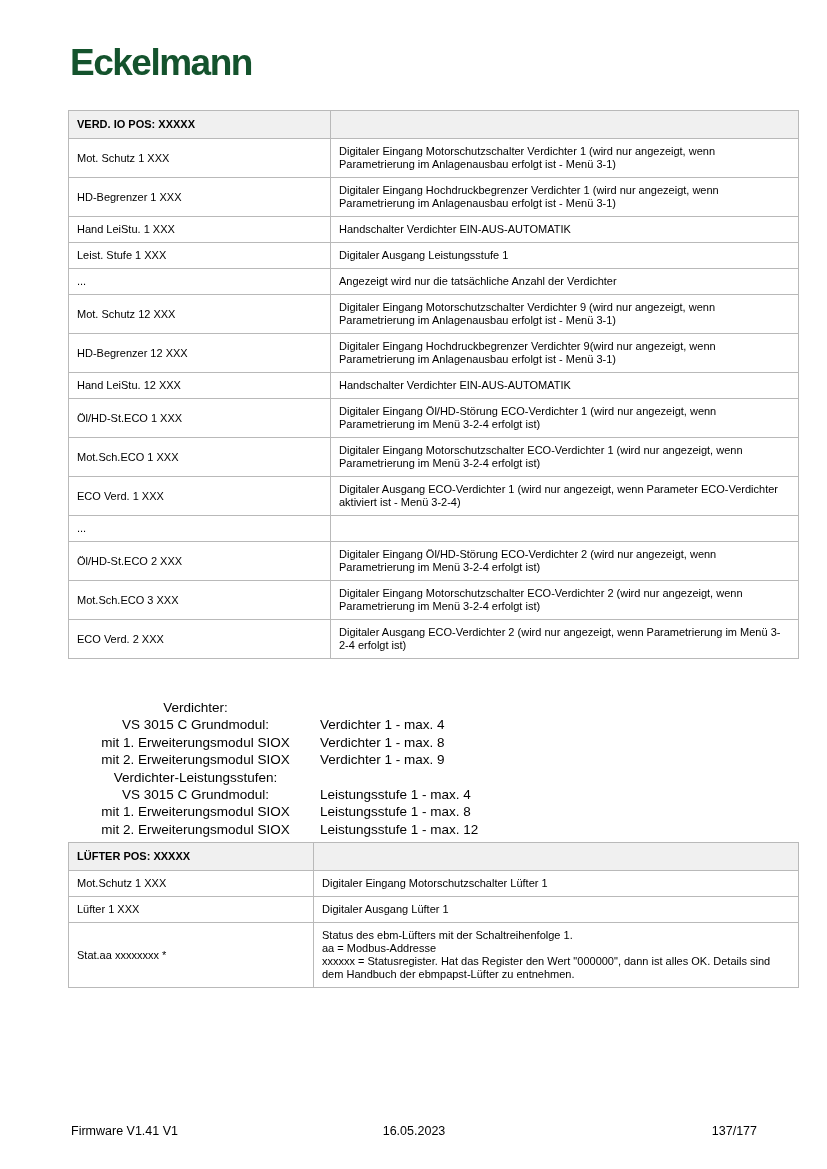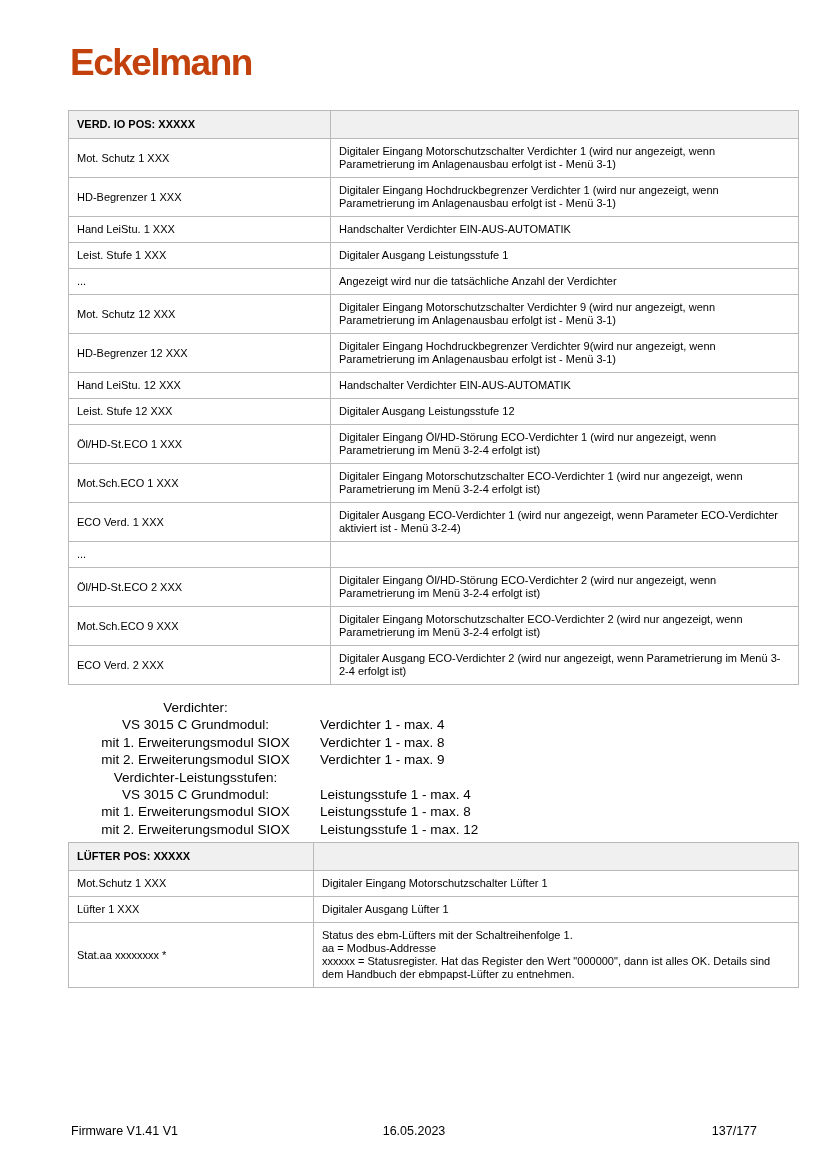--- a/index.html
+++ b/index.html
@@ -9,21 +9,21 @@
     position: relative;
     overflow: hidden;
     font-family: "Liberation Sans", "DejaVu Sans", sans-serif;
     color: #000000;
   }
   .page { position: absolute; inset: 0; background: #ffffff; }
 
   .logo {
     position: absolute; left: 70px; top: 42px;
     font-size: 37px; font-weight: bold;
-    color: #c2410c; letter-spacing: -1.5px;
+    color: #14532d; letter-spacing: -1.5px;
   }
 
   table.io-table {
     position: absolute; left: 68px; width: 731px;
     border-collapse: collapse; table-layout: fixed;
     font-size: 11px; line-height: 13px;
   }
   table#verd-table { top: 110px; }
   table#luefter-table { top: 842px; }
   table.io-table th, table.io-table td {
@@ -109,45 +109,41 @@
         </tr>
         <tr>
           <td class="c1">HD-Begrenzer 12 XXX</td>
           <td class="c2">Digitaler Eingang Hochdruckbegrenzer Verdichter 9(wird nur angezeigt, wenn Parametrierung im Anlagenausbau erfolgt ist - Menü 3-1)</td>
         </tr>
         <tr>
           <td class="c1">Hand LeiStu. 12 XXX</td>
           <td class="c2">Handschalter Verdichter EIN-AUS-AUTOMATIK</td>
         </tr>
         <tr>
-          <td class="c1">Leist. Stufe 12 XXX</td>
-          <td class="c2">Digitaler Ausgang Leistungsstufe 12</td>
-        </tr>
-        <tr>
           <td class="c1">Öl/HD-St.ECO 1 XXX</td>
           <td class="c2">Digitaler Eingang Öl/HD-Störung ECO-Verdichter 1 (wird nur angezeigt, wenn Parametrierung  im Menü 3-2-4 erfolgt ist)</td>
         </tr>
         <tr>
           <td class="c1">Mot.Sch.ECO 1 XXX</td>
           <td class="c2">Digitaler Eingang Motorschutzschalter ECO-Verdichter 1 (wird nur angezeigt, wenn Parametrierung im Menü 3-2-4 erfolgt ist)</td>
         </tr>
         <tr>
           <td class="c1">ECO Verd. 1 XXX</td>
           <td class="c2">Digitaler Ausgang ECO-Verdichter 1 (wird nur angezeigt, wenn Parameter ECO-Verdichter aktiviert ist - Menü 3-2-4)</td>
         </tr>
         <tr>
           <td class="c1">...</td>
           <td class="c2"></td>
         </tr>
         <tr>
           <td class="c1">Öl/HD-St.ECO 2 XXX</td>
           <td class="c2">Digitaler Eingang Öl/HD-Störung ECO-Verdichter 2 (wird nur angezeigt, wenn Parametrierung im Menü 3-2-4 erfolgt ist)</td>
         </tr>
         <tr>
-          <td class="c1">Mot.Sch.ECO 9 XXX</td>
+          <td class="c1">Mot.Sch.ECO 3 XXX</td>
           <td class="c2">Digitaler Eingang Motorschutzschalter ECO-Verdichter 2 (wird nur angezeigt, wenn Parametrierung im Menü 3-2-4 erfolgt ist)</td>
         </tr>
         <tr>
           <td class="c1">ECO Verd. 2 XXX</td>
           <td class="c2">Digitaler Ausgang ECO-Verdichter 2 (wird nur angezeigt, wenn Parametrierung im Menü 3-2-4 erfolgt ist)</td>
         </tr>
       </tbody>
   </table>
 
   <div class="specs">

